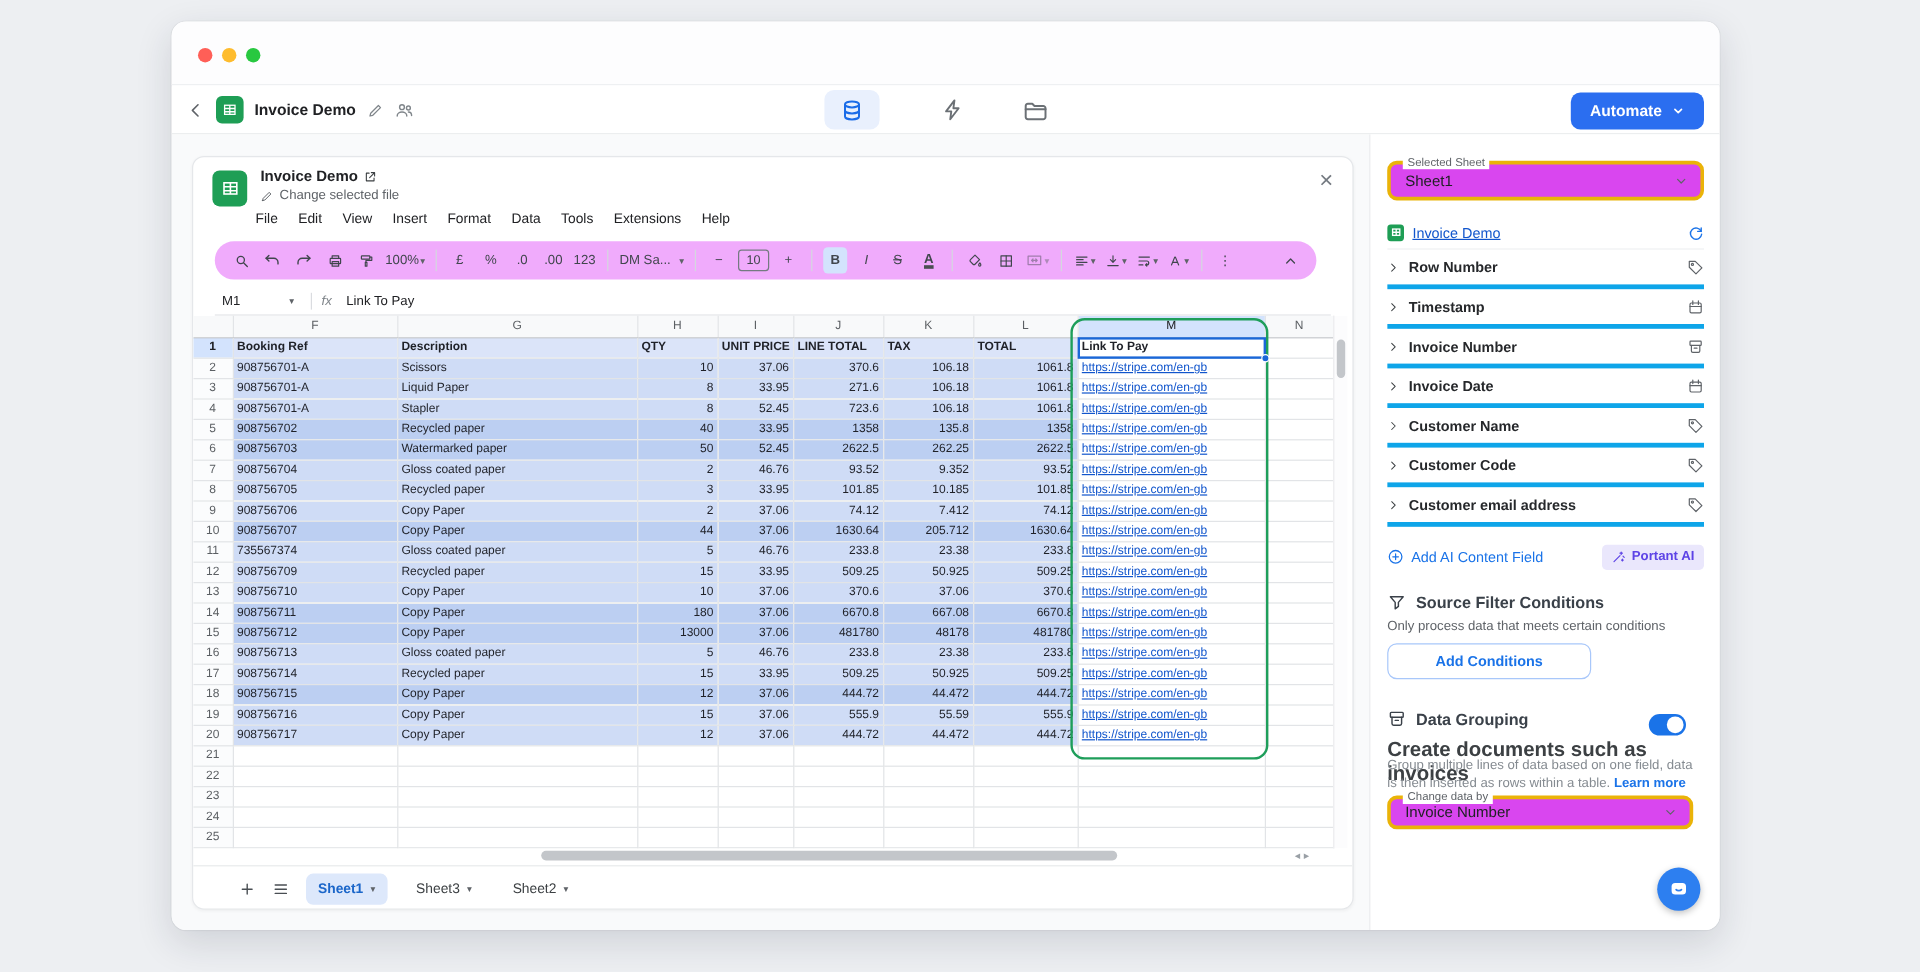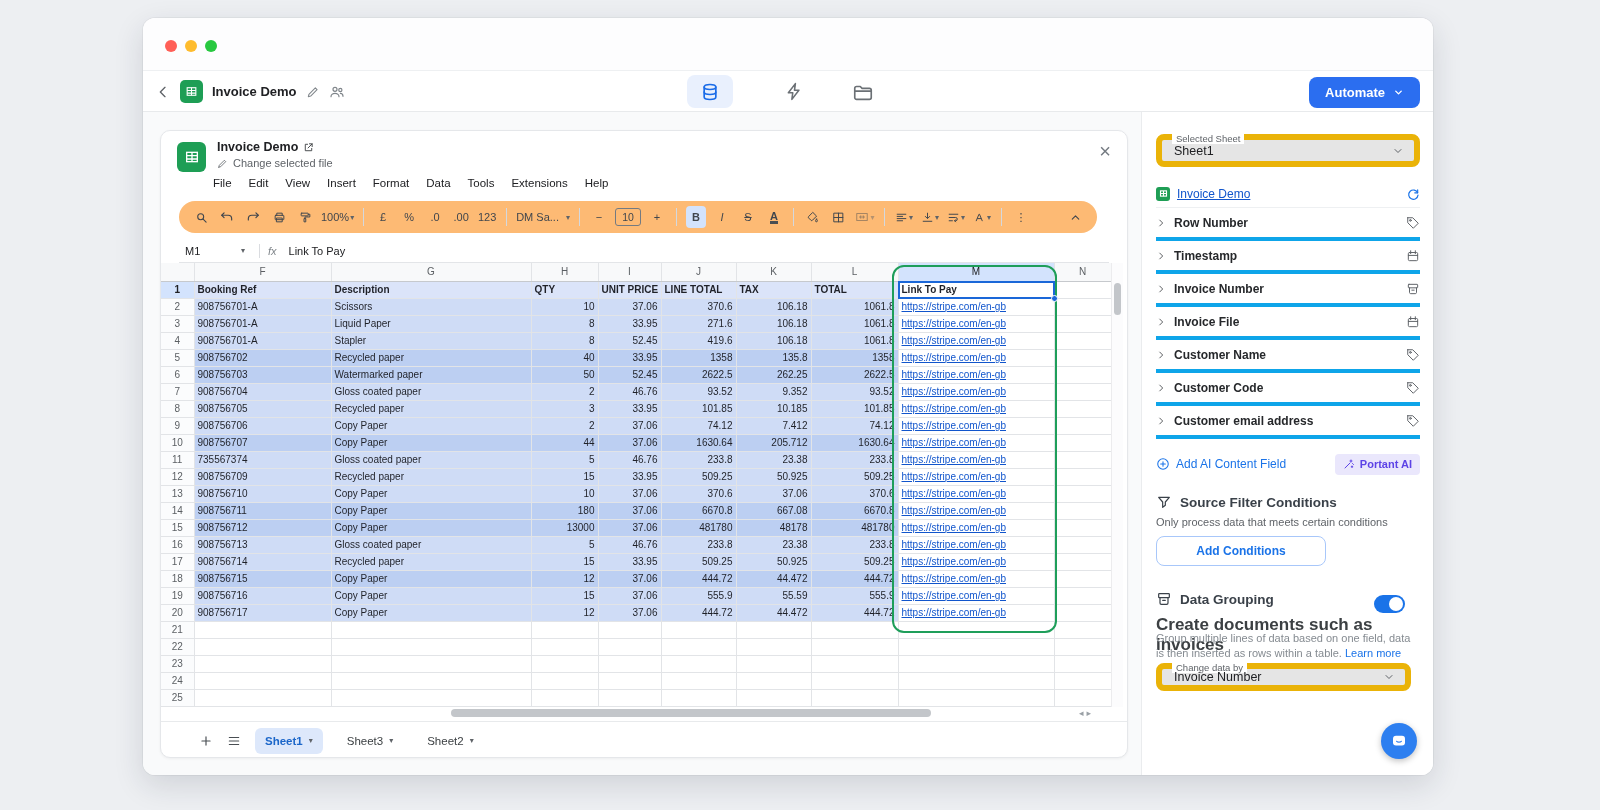--- a/index.html
+++ b/index.html
@@ -36,21 +36,21 @@
            border:1px solid #e5e7ea; border-radius:10px; box-shadow:0 1px 3px rgba(0,0,0,.05); overflow:hidden; }
   .filehdr { position:absolute; left:16px; top:9px; display:flex; gap:11px; }
   .gsheet-big { width:29px; height:30px; background:#1e9e55; border-radius:6px; display:flex; align-items:center; justify-content:center; margin-top:2px; }
   .ft-title { font-size:12.5px; font-weight:700; color:#202124; display:flex; align-items:center; gap:5px; }
   .ft-sub { font-size:11px; color:#5f6368; display:flex; align-items:center; gap:5px; margin-top:3px; }
   .panel-close { position:absolute; right:16px; top:10px; font-size:20px; line-height:20px; color:#747a81; cursor:pointer; }
 
   .menubar { position:absolute; left:52px; top:46px; display:flex; gap:17px; font-size:11.5px; color:#202124; }
   .menubar span { cursor:pointer; }
 
-  .toolbar { position:absolute; left:18px; top:70px; width:918px; height:32px; background:#fdba74; border-radius:16px;
+  .toolbar { position:absolute; left:18px; top:70px; width:918px; height:32px; background:#f0abfc; border-radius:16px;
              display:flex; align-items:center; padding:0 12px; gap:6px; color:#40464d; font-size:11px; }
   .tbtn { display:flex; align-items:center; justify-content:center; height:22px; min-width:20px; border-radius:4px; gap:1px; cursor:pointer; white-space:nowrap; }
   .tbtn.act { background:#d3e3fd; padding:0 6px; }
   .tdiv { width:1px; height:18px; background:#d4d8de; margin:0 3px; }
   .caret { font-size:8px; color:#5f6368; }
   .sizebox { width:26px; height:18px; border:1px solid #747a81; border-radius:3px; display:flex; align-items:center; justify-content:center; font-size:10.5px; }
   .dim { opacity:.45; }
   .tspace { flex:1; }
   .bld { font-weight:700; } .itl { font-style:italic; } .strk { text-decoration:line-through; }
   .clrA { border-bottom:3px solid #4a4e52; line-height:10px; font-weight:600; }
@@ -85,21 +85,21 @@
   .hthumb { position:absolute; left:290px; top:1px; width:480px; height:8px; background:#c3c6ca; border-radius:4px; }
   .harrows { position:absolute; left:918px; top:0; font-size:9px; color:#9aa0a6; letter-spacing:3px; }
 
   .tabsbar { position:absolute; left:0; right:0; top:590px; height:38px; border-top:1px solid #e8eaec; display:flex; align-items:center; padding-left:38px; gap:14px; font-size:11.5px; }
   .tabicon { color:#494e53; cursor:pointer; }
   .stab { display:flex; align-items:center; gap:6px; height:26px; padding:0 10px; border-radius:6px; color:#3c4043; font-weight:500; cursor:pointer; }
   .stab.active { background:#dde8fb; color:#1b66c9; font-weight:700; }
 
   
   .sidebar { position:absolute; left:998px; top:0; width:292px; bottom:0; background:#fff; border-left:1px solid #eaecee; }
-  .fieldset { position:absolute; border:6px solid #eab308; border-radius:8px; background:#e5e5e5; }
+  .fieldset { position:absolute; border:3px solid #eab308; border-radius:8px; background:#d946ef; }
   .fieldset .legend { position:absolute; top:-7px; left:10px; background:#fff; padding:0 4px; font-size:9.5px; color:#5f6368; }
   .fieldset .fval { position:absolute; left:12px; top:50%; transform:translateY(-50%); font-size:12.5px; color:#202124; }
   .fieldset .fchev { position:absolute; right:10px; top:50%; transform:translateY(-50%); color:#5f6368; }
   #fs-sheet { left:14px; top:22px; width:264px; height:33px; cursor:pointer; }
   #fs-group { left:14px; top:551px; width:255px; height:28px; cursor:pointer; }
 
   .fieldlist { position:absolute; left:14px; top:68px; width:264px; height:268px; overflow:hidden; }
   .srow { height:28px; display:flex; align-items:center; gap:7px; border-bottom:1px solid #eef0f2; }
   .srow a { font-size:12px; color:#1155cc; text-decoration:underline; font-weight:500; cursor:pointer; }
   .srow .right { margin-left:auto; color:#1a73e8; cursor:pointer; }
@@ -117,21 +117,21 @@
   .aibadge { margin-left:auto; background:#eae7fc; border-radius:4px; height:21px; display:flex; align-items:center; gap:5px; padding:0 8px; color:#5d43e6; font-size:11px; font-weight:700; }
 
   .secttl { position:absolute; left:14px; display:flex; align-items:center; gap:8px; font-size:13.5px; font-weight:700; color:#3a4149; }
   .subtxt { position:absolute; left:14px; font-size:11px; color:#5f6368; }
   .addcond { position:absolute; left:14px; top:424px; width:170px; height:30px; background:#fff; border:1px solid #a8c7fa; border-radius:8px;
              color:#1a73e8; font-size:12px; font-weight:700; font-family:inherit; cursor:pointer; }
   .toggle { position:absolute; left:232px; top:483px; width:31px; height:18px; background:#1a73e8; border-radius:9px; cursor:pointer; }
   .toggle .knob { position:absolute; right:2px; top:2px; width:14px; height:14px; background:#fff; border-radius:50%; }
   .createdocs { position:absolute; left:14px; top:503px; font-size:17px; font-weight:600; color:#3c4043; }
   .groupdesc { position:absolute; left:14px; top:519px; width:262px; font-size:11px; line-height:14.5px; color:#858b91; }
-  .learn { color:#1a73e8; font-weight:400; cursor:pointer; }
+  .learn { color:#1a73e8; font-weight:700; cursor:pointer; }
   .chatbtn { position:absolute; left:239px; top:611px; width:36px; height:36px; border-radius:50%; background:#2d7ff0;
              display:flex; align-items:center; justify-content:center; box-shadow:0 2px 6px rgba(0,0,0,.25); cursor:pointer; }
   .frow.partial { border-bottom:none; }
 </style>
 </head>
 <body>
 
 <div id="win">
 
   <div class="titlebar">
@@ -432,21 +432,21 @@
                 <td><span class="lnk">https://stripe.com/en-gb</span></td>
                 <td></td>
               </tr>
 
               <tr class="r">
                 <td class="rn">4</td>
                 <td class="sel">908756701-A</td>
                 <td class="sel">Stapler</td>
                 <td class="sel num">8</td>
                 <td class="sel num">52.45</td>
-                <td class="sel num">419.6</td>
+                <td class="sel num">723.6</td>
                 <td class="sel num">106.18</td>
                 <td class="sel num">1061.8</td>
                 <td><span class="lnk">https://stripe.com/en-gb</span></td>
                 <td></td>
               </tr>
 
               <tr class="r dark">
                 <td class="rn">5</td>
                 <td class="sel">908756702</td>
                 <td class="sel">Recycled paper</td>
@@ -841,21 +841,21 @@
                 </svg>
               </span>
             </div>
 
             <div class="frow ic-calendar">
               <span class="chev">
                 <svg class="ic" width="10" height="10" viewBox="0 0 24 24">
                   <path d="M9 5l7 7-7 7"></path>
                 </svg>
               </span>
-              <span class="flab">Invoice File</span>
+              <span class="flab">Invoice Date</span>
               <span class="ficon">
 
                 <svg class="ic" data-icon="calendar" width="14" height="14" viewBox="0 0 24 24" style="stroke-width:1.7">
                   <rect x="4" y="6" width="16" height="14" rx="2"></rect>
                   <path d="M8 3v5M16 3v5M4 11h16"></path>
                 </svg>
 
               </span>
             </div>
 

